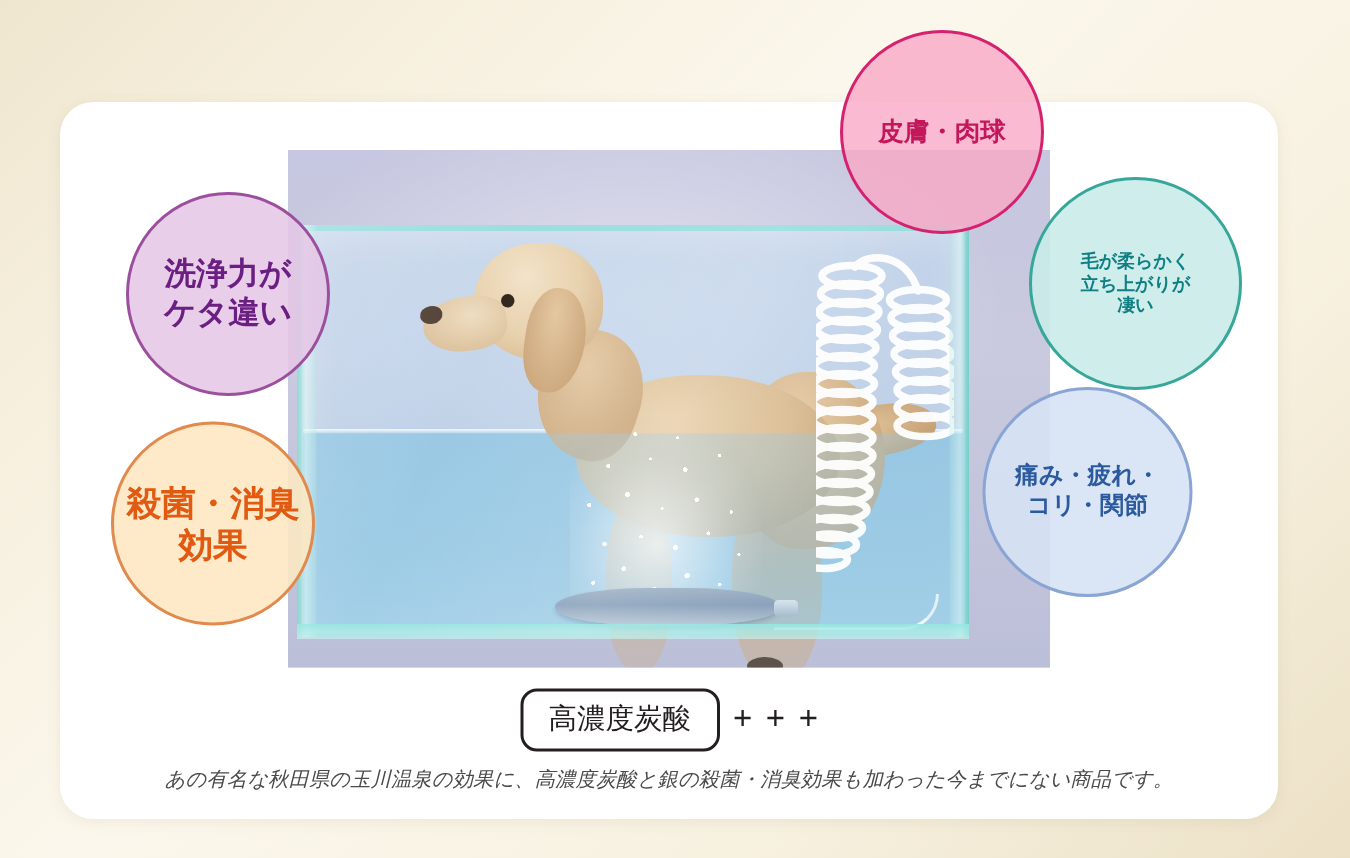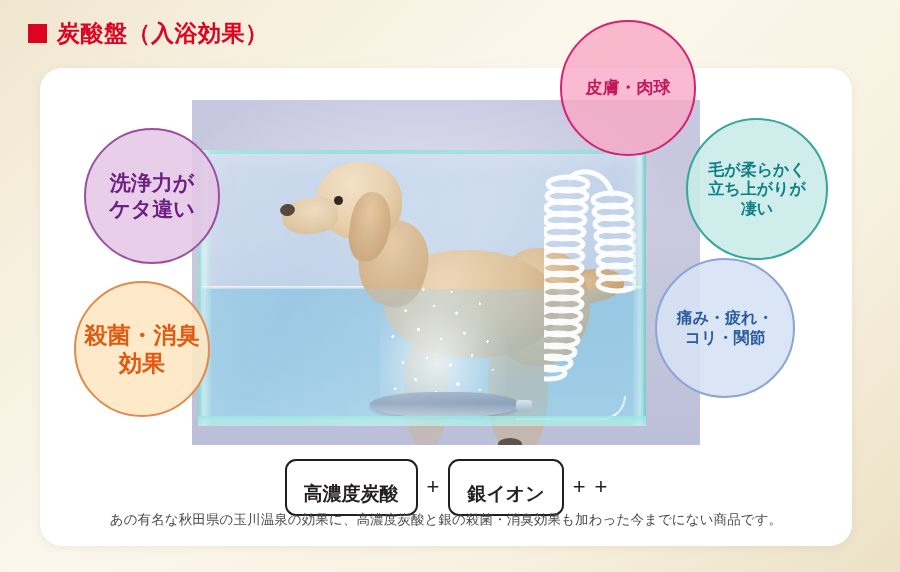--- a/index.html
+++ b/index.html
@@ -283,21 +283,21 @@
     background: rgba(249,169,197,0.80);
     border: 2px solid #d6216f;
     color: #c2185b;
     font-size: 17px;
   }
   #badge-coat {
     left: 686px; top: 118px; width: 138px; height: 138px;
     background: rgba(200,236,232,0.88);
     border: 2px solid #37a69b;
     color: #0f7f84;
-    font-size: 16px;
+    font-size: 12px;
   }
   #badge-pain {
     left: 655px; top: 258px; width: 136px; height: 136px;
     background: rgba(214,226,244,0.90);
     border: 2px solid #8aa5d4;
     color: #2c5a9e;
     font-size: 16px;
   }
 
   
@@ -307,56 +307,52 @@
     top: 391px;
     width: 812px;
     display: flex;
     align-items: center;
     justify-content: center;
     gap: 9px;
   }
   .chip {
     border: 2px solid #231f20;
     border-radius: 11px;
-    padding: 20px 17px 7px 17px;
+    padding: 5px 17px 7px 17px;
     font-size: 19px;
     color: #231f20;
     background: #fff;
     white-space: nowrap;
-    font-weight: bold;
   }
   .plus {
     font-size: 22px;
     color: #231f20;
     font-weight: 300;
     line-height: 1;
     padding-bottom: 2px;
   }
 
   
   #caption {
     position: absolute;
     left: 0;
     top: 443px;
     width: 812px;
     text-align: center;
     font-size: 13.5px;
     color: #4a4a4a;
     letter-spacing: 0.1px;
+    font-style: italic;
   }
 </style>
 </head>
 <body>
 
 <div id="page">
 
-  <div id="title-row">
-    <div id="title-bullet"></div>
-    <div id="title-text">炭酸盤（入浴効果）</div>
-  </div>
 
   <div id="card">
 
     <div id="photo">
       <div class="ph" id="ph-backdrop"></div>
 
       <div class="ph" id="tank"></div>
       <div class="ph" id="waterline"></div>
       <div class="ph" id="water"></div>
 
@@ -414,21 +410,20 @@
 
       <div class="ph" id="tank-left-pane"></div>
       <div class="ph" id="tank-right-pane"></div>
       <div class="ph" id="tank-bottom-edge"></div>
       <div class="ph" id="glass-sheen"></div>
     </div>
 
     <div id="formula">
       <div class="chip">高濃度炭酸</div>
       <div class="plus">+</div>
-      <div class="chip">銀イオン</div>
       <div class="plus">+</div>
       <div class="plus">+</div>
     </div>
 
     <div id="caption">あの有名な秋田県の玉川温泉の効果に、高濃度炭酸と銀の殺菌・消臭効果も加わった今までにない商品です。</div>
   </div>
 
   <div class="badge" id="badge-cleaning">
     <span>洗浄力が
 ケタ違い</span>

